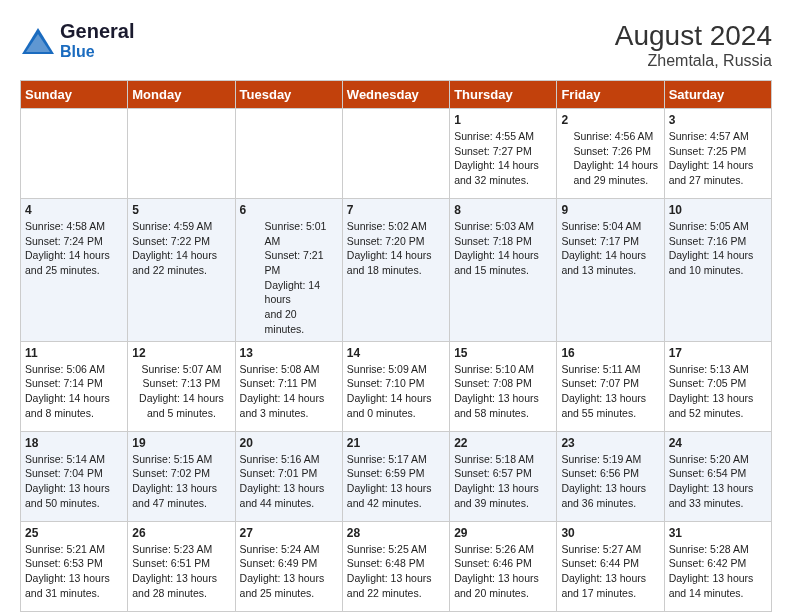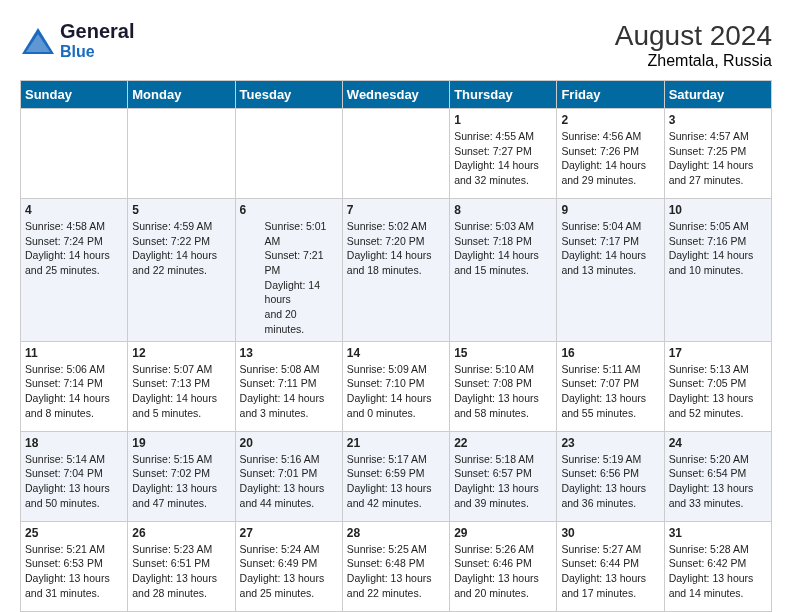--- a/index.html
+++ b/index.html
@@ -28,29 +28,29 @@
     .title-block {
       text-align: right;
     }
     .month-title {
       font-size: 28px;
       color: #333;
       font-weight: 300;
     }
     .location {
       font-size: 16px;
-      color: #000000;
+      color: #404040;
     }
     table {
       width: 100%;
       border-collapse: collapse;
       table-layout: fixed;
     }
     thead tr th {
-      background-color: #0369a1;
+      background-color: #c2410c;
       color: #fff;
       font-size: 13px;
       padding: 6px 4px;
       text-align: left;
       border: 1px solid #ccc;
     }
     tbody tr td {
       border: 1px solid #ccc;
       vertical-align: top;
       padding: 4px 4px;
@@ -114,21 +114,21 @@
         <td></td>
         <td>
           <span class="day-num">1</span>
           <div class="day-info" style="white-space: pre-wrap;">Sunrise: 4:55 AM
 Sunset: 7:27 PM
 Daylight: 14 hours
 and 32 minutes.</div>
         </td>
         <td>
           <span class="day-num">2</span>
-          <div class="day-info" style="white-space: pre-wrap;">Sunrise: 4:56 AM
+          <div class="day-info" style="white-space: pre-wrap; margin-left: 12px;">Sunrise: 4:56 AM
 Sunset: 7:26 PM
 Daylight: 14 hours
 and 29 minutes.</div>
         </td>
         <td>
           <span class="day-num">3</span>
           <div class="day-info" style="white-space: pre-wrap;">Sunrise: 4:57 AM
 Sunset: 7:25 PM
 Daylight: 14 hours
 and 27 minutes.</div>
@@ -188,21 +188,21 @@
       <tr>
         <td>
           <span class="day-num">11</span>
           <div class="day-info" style="white-space: pre-wrap;">Sunrise: 5:06 AM
 Sunset: 7:14 PM
 Daylight: 14 hours
 and 8 minutes.</div>
         </td>
         <td>
           <span class="day-num">12</span>
-          <div class="day-info" style="white-space: pre-wrap;">Sunrise: 5:07 AM
+          <div class="day-info" style="white-space: pre-wrap; text-align: center;">Sunrise: 5:07 AM
 Sunset: 7:13 PM
 Daylight: 14 hours
 and 5 minutes.</div>
         </td>
         <td>
           <span class="day-num">13</span>
           <div class="day-info" style="white-space: pre-wrap;">Sunrise: 5:08 AM
 Sunset: 7:11 PM
 Daylight: 14 hours
 and 3 minutes.</div>

